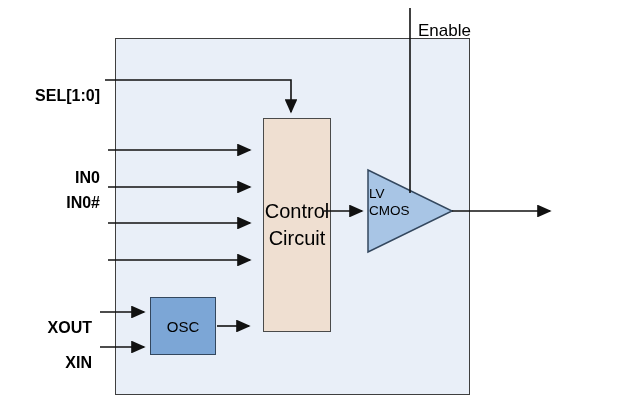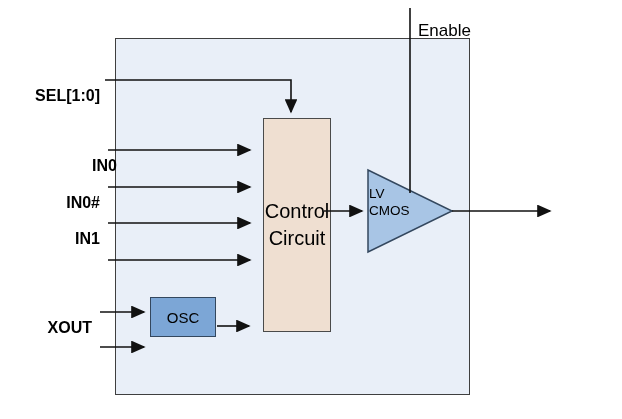--- a/index.html
+++ b/index.html
@@ -34,21 +34,21 @@
     display:flex;align-items:center;justify-content:center;
     text-align:center;z-index:2;
   }
   .control-block{
     left:255px;top:118px;width:68px;height:214px;
     background:var(--control-fill);
     border:1.4px solid var(--control-border);
     font-size:20px;line-height:1.35;margin-left:8px;
   }
   .osc-block{
-    left:150px;top:297px;width:66px;height:40px;
+    left:150px;top:297px;width:66px;height:58px;
     background:var(--osc-fill);
     border:1.4px solid var(--osc-border);
     font-size:15px;
   }
   svg.wires{
     position:absolute;left:0;top:0;z-index:3;
     pointer-events:none;
   }
   .line{stroke:var(--line);stroke-width:1.6;fill:none;}
   .arrowhead{fill:var(--line);}
@@ -102,21 +102,21 @@
     <line class="line" x1="100" y1="347" x2="144" y2="347" marker-end="url(#arrow)"></line>
 
     <line class="line" x1="217" y1="326" x2="249" y2="326" marker-end="url(#arrow)"></line>
     <line class="line" x1="324" y1="211" x2="362" y2="211" marker-end="url(#arrow)"></line>
     <line class="line" x1="452" y1="211" x2="550" y2="211" marker-end="url(#arrow)"></line>
   </svg>
 
   <div class="lbl" style="left:418px;top:5px;font-size:17px;">Enable</div>
 
   <div class="lbl sig" style="top:70px;">SEL[1:0]</div>
-  <div class="lbl sig" style="top:140px;padding-left:17px;">IN0</div>
+  <div class="lbl sig" style="top:152px;">IN0</div>
   <div class="lbl sig" style="top:177px;">IN0#</div>
-  <div class="lbl sig" style="top:213px;">IN1</div>
   <div class="lbl sig" style="top:302px;width:92px;">XOUT</div>
+  <div class="lbl sig" style="top:337px;width:92px;">XIN</div>
 
   <div class="buffer-lbl">LV CMOS</div>
 
 
 </div>
 
 </body></html>

